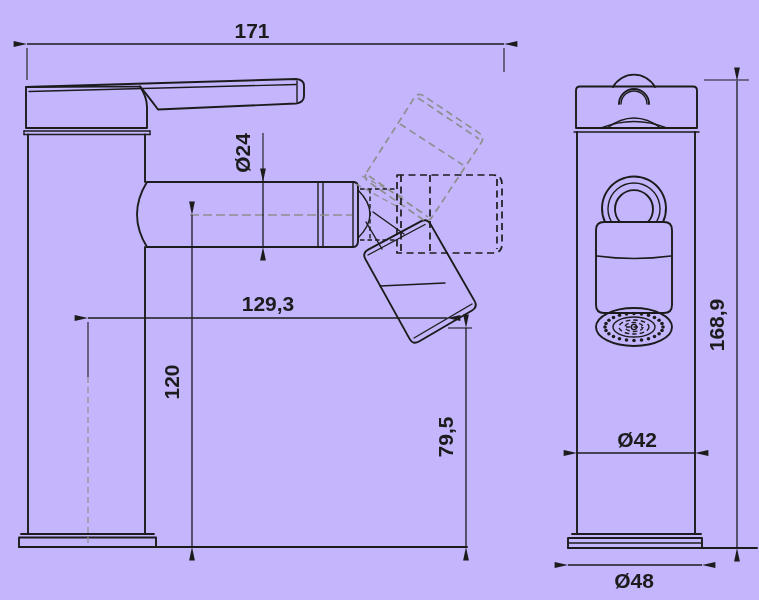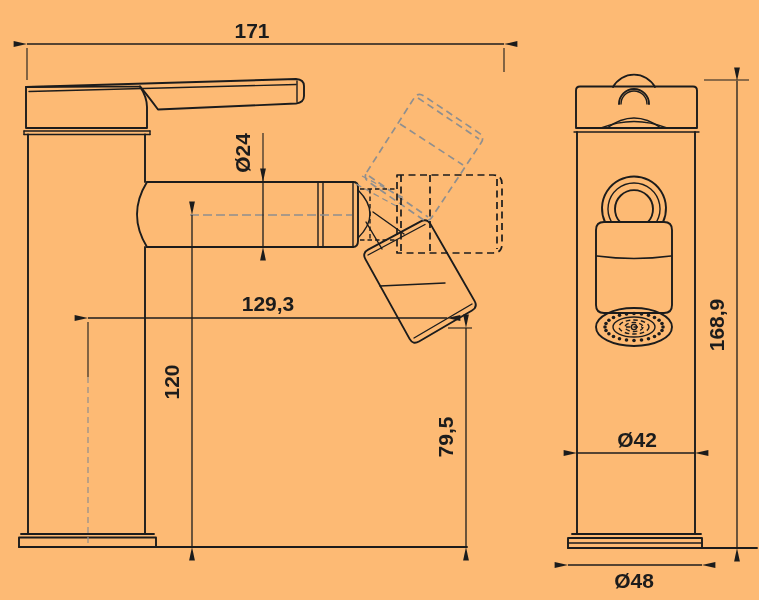--- a/index.html
+++ b/index.html
@@ -1,16 +1,16 @@
 <!DOCTYPE html>
 <html><head>
 <meta charset="utf-8">
 <style>
   html,body{margin:0;padding:0;background:#ffffff;}
-  .stage{width:759px;height:600px;background:#fdba74;position:relative;overflow:hidden;
+  .stage{width:759px;height:600px;background:#c4b5fd;position:relative;overflow:hidden;
          font-family:"Liberation Sans","DejaVu Sans",sans-serif;}
   svg{display:block;}
   .ol  {stroke:#1c1c1c;stroke-width:1.9;fill:none;stroke-linecap:round;stroke-linejoin:round;}
   .ol2 {stroke:#1c1c1c;stroke-width:1.4;fill:none;stroke-linecap:round;}
   .dim {stroke:#1c1c1c;stroke-width:1.3;fill:none;}
   .ext {stroke:#1c1c1c;stroke-width:1.1;fill:none;}
   .ghostB{stroke:#1c1c1c;stroke-width:1.7;fill:none;stroke-dasharray:7 4.5;stroke-linejoin:round;}
   .ghostG{stroke:#8f8f8f;stroke-width:1.7;fill:none;stroke-dasharray:7 4.5;stroke-linejoin:round;}
   .hid {stroke:#1c1c1c;stroke-width:1.4;fill:none;stroke-dasharray:4.5 3;}
   .cl  {stroke:#8f8f8f;stroke-width:1.4;fill:none;stroke-dasharray:9 4;}

